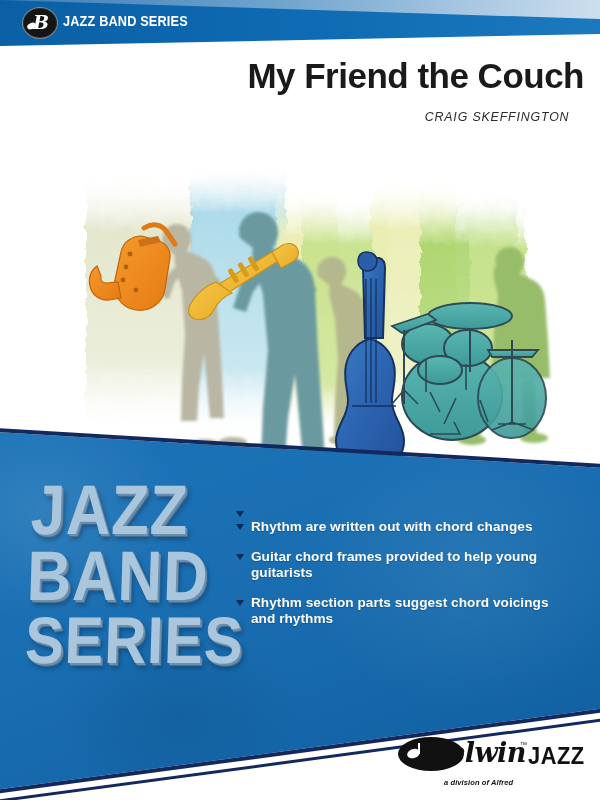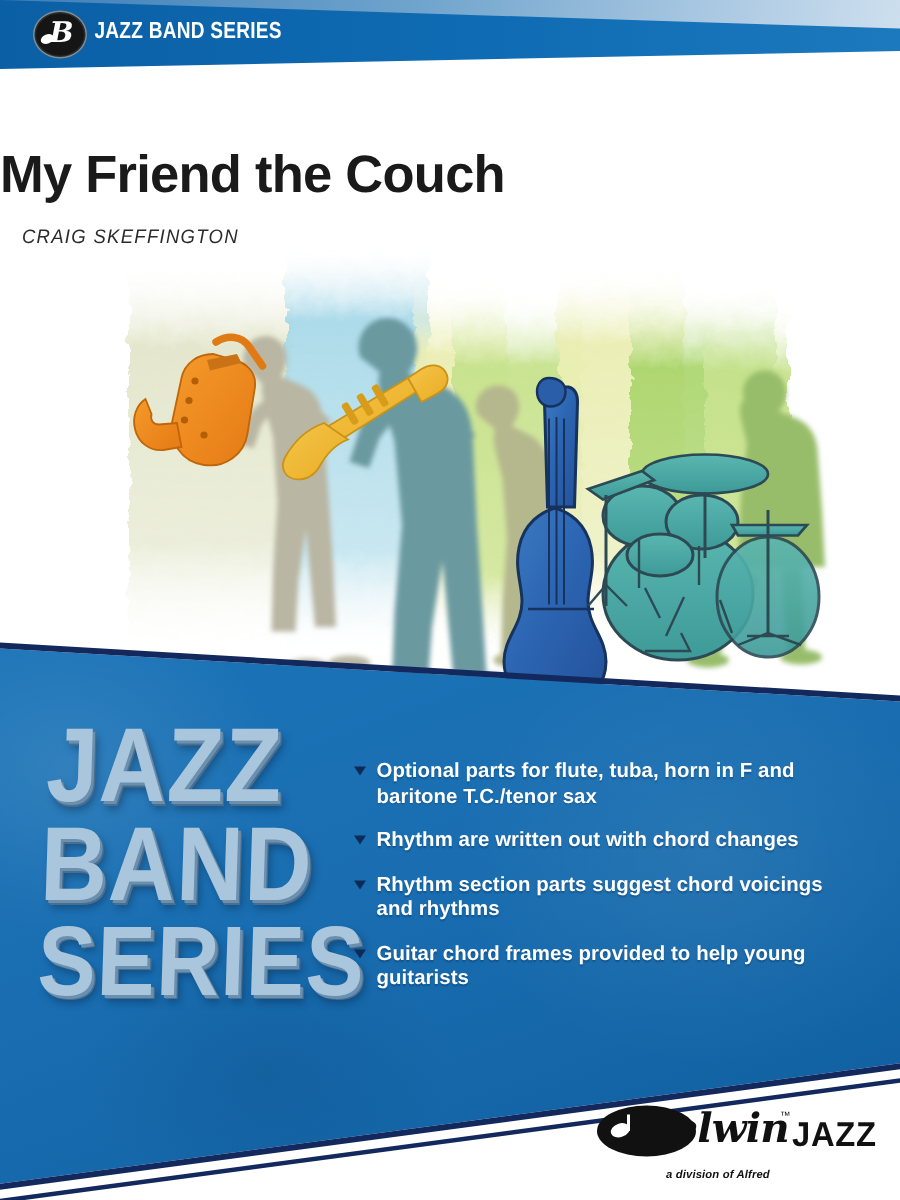--- a/index.html
+++ b/index.html
@@ -86,22 +86,21 @@
     transform: scaleX(0.82);
     transform-origin: left center;
     white-space: nowrap;
   }
 
   
   #title-block {
     position: absolute;
     left: 0; top: 58px;
     width: 584px;
-    text-align: left;
-    margin-top: 41px;
+    text-align: right;
   }
   #page-title {
     color: #1a1a1a;
     font-family: "Liberation Sans Narrow", "Liberation Sans", sans-serif;
     font-weight: bold;
     font-size: 35px;
     letter-spacing: -0.5px;
     margin: 0;
     line-height: 1.05;
   }
@@ -486,33 +485,32 @@
 
     <div id="series-wordmark">
       <div class="wm-line" id="wm-jazz">JAZZ</div>
       <div class="wm-line" id="wm-band">BAND</div>
       <div class="wm-line" id="wm-series">SERIES</div>
     </div>
 
     <div id="feature-list">
       <div class="feature-item">
         <span class="tri"></span>
-        <span>Optional parts for flute, tuba, horn in F and baritone T.C./tenor sax</span>
       </div>
       <div class="feature-item">
         <span class="tri"></span>
         <span>Rhythm are written out with chord changes</span>
       </div>
       <div class="feature-item">
         <span class="tri"></span>
-        <span>Rhythm section parts suggest chord voicings and rhythms</span>
+        <span>Guitar chord frames provided to help young guitarists</span>
       </div>
       <div class="feature-item">
         <span class="tri"></span>
-        <span>Guitar chord frames provided to help young guitarists</span>
+        <span>Rhythm section parts suggest chord voicings and rhythms</span>
       </div>
     </div>
   </div>
 
   <div id="publisher-logo">
     <div class="oval"></div>
     <div class="oval-note"></div>
     <div class="oval-stem"></div>
     <div id="brand-belwin">Belwin</div>
     <div id="brand-tm">™</div>

